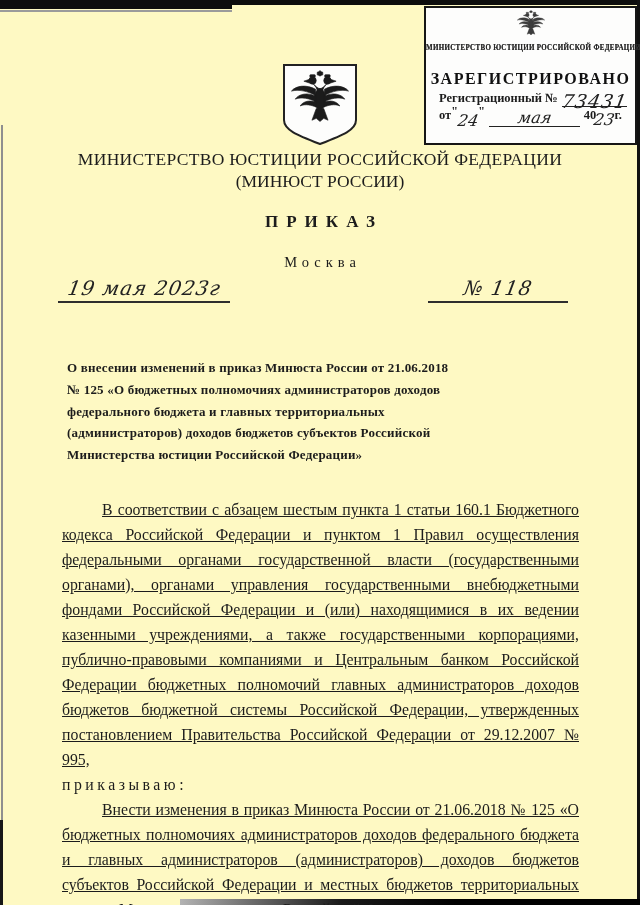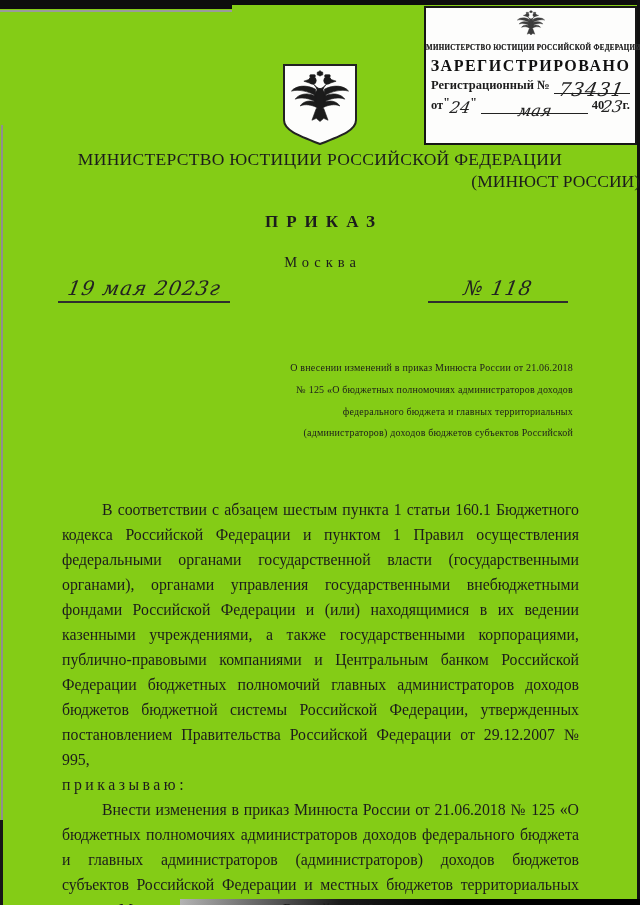--- a/index.html
+++ b/index.html
@@ -1,21 +1,21 @@
 <!DOCTYPE html>
 <html lang="ru"><head>
 <meta charset="utf-8">
 <style>
   * { margin: 0; padding: 0; box-sizing: border-box; }
   html, body { background: #e8e8e8; }
   .page {
     position: relative;
     width: 640px; height: 905px;
     margin: 0 auto;
-    background: #84cc16;
+    background: #fef9c3;
     color: #1c1c1c;
     font-family: "Liberation Serif", "DejaVu Serif", serif;
     overflow: hidden;
   }
   
   .top-bar { position: absolute; top: 0; left: 0; width: 640px; height: 5px; background: #0d0d0d; }
   .top-bar-thick { position: absolute; top: 0; left: 0; width: 232px; height: 9px; background: #0d0d0d; }
   .top-bar-gray { position: absolute; top: 10px; left: 0; width: 232px; height: 2px; background: #9b9b9b; }
   .right-edge { position: absolute; top: 0; right: 0; width: 3px; height: 905px; background: #111; }
   .left-edge-gray { position: absolute; top: 125px; left: 1px; width: 2px; height: 695px; background: #8f8f8f; }
@@ -31,65 +31,65 @@
     text-align: center;
     padding-top: 2px;
   }
   .stamp-eagle { width: 38px; height: 30px; display: inline-block; opacity: .85; }
   .stamp-ministry {
     font-size: 7px; font-weight: bold; letter-spacing: .3px;
     color: #2a2a2a; transform: scaleY(1.05); white-space: nowrap;
     text-shadow: 0 0 .6px #555;
   }
   .stamp-registered {
-    margin-top: 5px; font-size: 16px; font-weight: bold; letter-spacing: 1.5px;
+    margin-top: 18px; font-size: 16px; font-weight: bold; letter-spacing: 1.5px;
     color: #111;
   }
-  .stamp-row { display: flex; align-items: flex-end; padding: 0 5px; margin-top: 3px; }
+  .stamp-row { display: flex; padding: 0 13px; margin-top: 3px; }
   .stamp-label { font-size: 12.5px; font-weight: bold; white-space: nowrap; padding-bottom: 1px; }
   .stamp-line { flex: 1; border-bottom: 1.5px solid #222; margin-left: 4px; text-align: center; line-height: 12px; }
   .hw {
     font-family: "DejaVu Serif", serif;
     font-style: italic; font-weight: 500; color: #222;
     display: inline-block; transform: skewX(-10deg);
   }
   .stamp-regnum { font-size: 19px; letter-spacing: 1px; position: relative; top: 4px; }
   .stamp-date-row { margin-top: 1px; }
   .stamp-day { font-size: 16px; position: relative; top: 3px; }
   .stamp-month { font-size: 16px; position: relative; top: 4px; }
   .stamp-year-hw { font-size: 16px; position: relative; top: 2px; margin-left: -2px; }
   .stamp-q { font-size: 12px; font-weight: bold; position: relative; top: -4px; }
 
   
   .emblem { position: absolute; left: 281px; top: 63px; width: 78px; height: 84px; }
 
   
   .header-block { position: absolute; top: 149px; left: 0; width: 640px; text-align: center; }
   .ministry-line1 { font-size: 17.5px; letter-spacing: .3px; }
-  .ministry-line2 { font-size: 17.5px; margin-top: 1px; text-align: right; }
+  .ministry-line2 { font-size: 17.5px; margin-top: 1px; }
   .doc-type { margin-top: 20px; font-size: 17px; font-weight: bold; letter-spacing: 8px; text-indent: 8px; font-family: Liberation Serif, serif; }
   .city { margin-top: 22px; font-size: 14.5px; letter-spacing: 5px; text-indent: 5px; text-align: center; }
 
   
   .dateline { position: absolute; top: 276px; left: 0; width: 640px; height: 34px; }
   .date-group { position: absolute; left: 58px; width: 172px; text-align: center;
     border-bottom: 2px solid #2e2e2e; padding-bottom: 1px; }
   .num-group { position: absolute; left: 428px; width: 140px; text-align: center;
     border-bottom: 2px solid #2e2e2e; padding-bottom: 1px; }
   .hw-date { font-size: 20px; letter-spacing: 1px; }
 
   
   .title-block { position: absolute; top: 357px; left: 67px; width: 506px;
-    text-align: right; font-weight: normal; font-size: 10px; line-height: 21.8px;
+    text-align: left; font-weight: bold; font-size: 13px; line-height: 21.8px;
     letter-spacing: .2px; }
 
   
   .body-block { position: absolute; top: 497px; left: 62px; width: 517px;
     font-size: 15.8px; line-height: 25px; text-align: justify; }
-  .para { text-indent: 40px; }
+  .para { text-indent: 40px; text-decoration: underline; }
   .decree-word { letter-spacing: 3.5px; }
 </style>
 </head>
 <body>
 
 <svg width="0" height="0" style="position:absolute" aria-hidden="true">
   <symbol id="eagle-sym" viewBox="0 0 100 100">
     <g fill="#1b1b1b" stroke="#1b1b1b" stroke-width="1">
       <line x1="50" y1="1" x2="50" y2="10" stroke-width="2.5"></line>
       <rect x="45.5" y="3" width="9" height="5.5" rx="1.5"></rect>
@@ -163,20 +163,21 @@
     <div class="num-group">
       <span class="hw hw-date">№ 118</span>
     </div>
   </div>
 
   <div class="title-block">
       <div>О внесении изменений в приказ Минюста России от 21.06.2018</div>
       <div>№ 125 «О бюджетных полномочиях администраторов доходов</div>
       <div>федерального бюджета и главных территориальных</div>
       <div>(администраторов) доходов бюджетов субъектов Российской</div>
+      <div>Министерства юстиции Российской Федерации»</div>
     </div>
 
   <div class="body-block">
     <div class="para">В соответствии с абзацем шестым пункта 1 статьи 160.1 Бюджетного кодекса Российской Федерации и пунктом 1 Правил осуществления федеральными органами государственной власти (государственными органами), органами управления государственными внебюджетными фондами Российской Федерации и (или) находящимися в их ведении казенными учреждениями, а также государственными корпорациями, публично-правовыми компаниями и Центральным банком Российской Федерации бюджетных полномочий главных администраторов доходов бюджетов бюджетной системы Российской Федерации, утвержденных постановлением Правительства Российской Федерации от 29.12.2007 № 995,</div>
     <div class="decree-word">приказываю:</div>
     <div class="para">Внести изменения в приказ Минюста России от 21.06.2018 № 125 «О бюджетных полномочиях администраторов доходов федерального бюджета и главных администраторов (администраторов) доходов бюджетов субъектов Российской Федерации и местных бюджетов территориальных органов Министерства юстиции Российской Федерации»</div>
   </div>
 
 </div>
 

